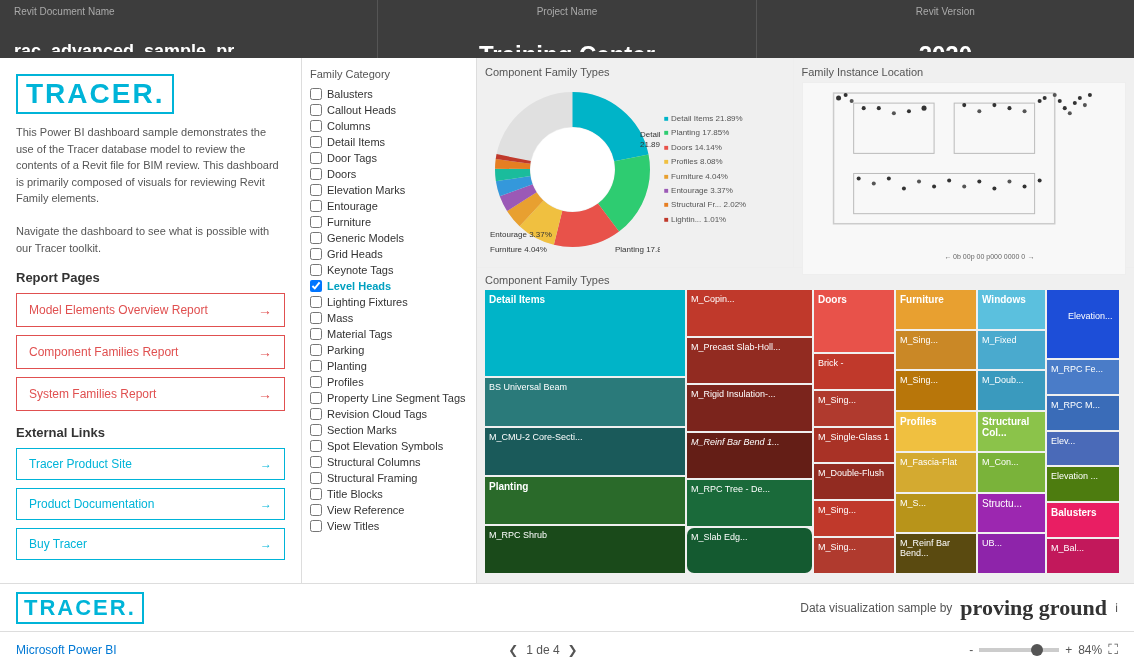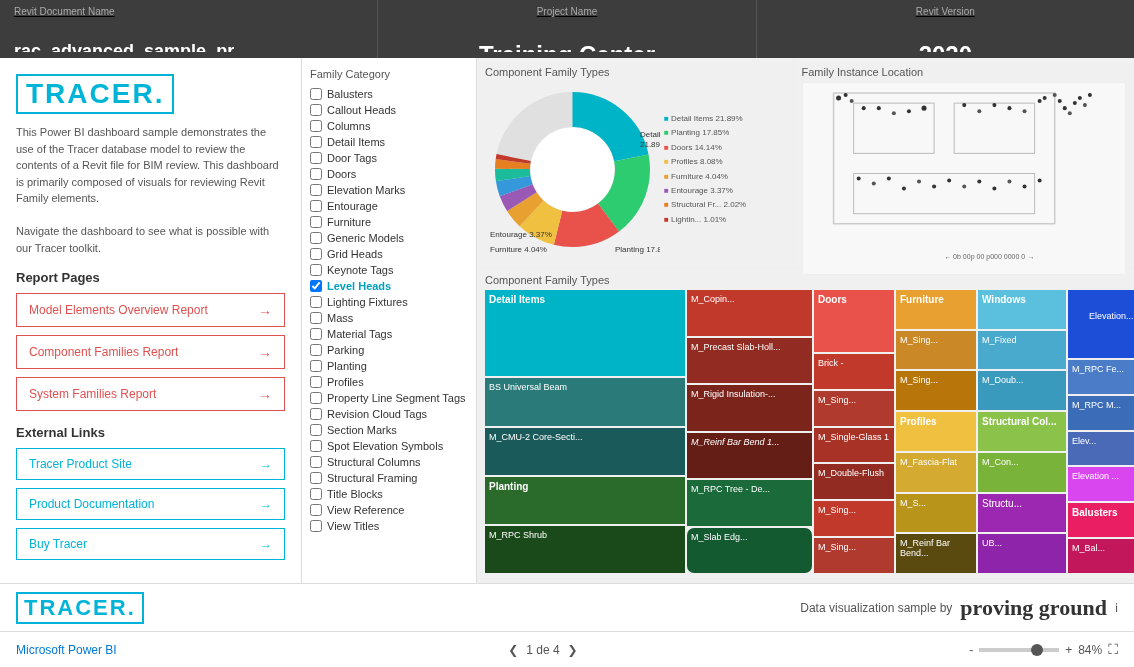--- a/index.html
+++ b/index.html
@@ -1,20 +1,20 @@
 <!DOCTYPE html>
 <html><head>
   <meta charset="utf-8">
   <style>
     * { box-sizing: border-box; margin: 0; padding: 0; }
     body { font-family: 'Segoe UI', Arial, sans-serif; background: #f0f0f0; width: 1134px; height: 667px; overflow: hidden; font-size: 12px; }
 
     
     .top-bar { display: flex; background: #3d3d3d; height: 58px; }
-    .top-bar-section { flex: 1; border-right: 1px solid #555; padding: 6px 14px; display: flex; flex-direction: column; justify-content: center; text-decoration: underline; }
+    .top-bar-section { flex: 1; border-right: 1px solid #555; padding: 6px 14px; display: flex; flex-direction: column; justify-content: center; }
     .top-bar-section:last-child { border-right: none; }
     .top-bar-label { color: #aaa; font-size: 10px; margin-bottom: 2px; }
     .top-bar-value { color: #fff; font-size: 18px; font-weight: 600; white-space: nowrap; overflow: hidden; text-overflow: ellipsis; margin-top: 22px; }
     .top-bar-value.large { font-size: 24px; font-weight: 700; }
 
     
     .main-layout { display: flex; height: calc(667px - 58px - 48px - 36px); }
 
     
     .sidebar { width: 302px; background: #fff; border-right: 1px solid #ddd; padding: 16px; overflow-y: auto; flex-shrink: 0; }
@@ -371,36 +371,36 @@
         <div style="display:flex; flex-direction:column; gap:2px; width:80px; flex-shrink:0;">
           <div style="background:#e8a030; color:#fff; padding:4px; font-size:10px; font-weight:700; flex:1;">Furniture</div>
           <div style="background:#ca8826; color:#fff; padding:4px; font-size:9px; flex:1;">M_Sing...</div>
           <div style="background:#b8760a; color:#fff; padding:4px; font-size:9px; flex:1;">M_Sing...</div>
           <div style="background:#f0c040; color:#fff; padding:4px; font-size:10px; font-weight:700; flex:1;">Profiles</div>
           <div style="background:#d4aa30; color:#fff; padding:4px; font-size:9px; flex:1;">M_Fascia-Flat</div>
           <div style="background:#b8941a; color:#fff; padding:4px; font-size:9px; flex:1;">M_S...</div>
           <div style="background:#5a4a10; color:#fff; padding:4px; font-size:9px; flex:1;">M_Reinf Bar Bend...</div>
         </div>
 
-        <div style="display:flex; flex-direction:column; gap:2px; width:88px; flex-shrink:0;">
+        <div style="display:flex; flex-direction:column; gap:2px; width:67px; flex-shrink:0;">
           <div style="background:#5bc0de; color:#fff; padding:4px; font-size:10px; font-weight:700; flex:1;">Windows</div>
           <div style="background:#4aaace; color:#fff; padding:4px; font-size:9px; flex:1;">M_Fixed</div>
           <div style="background:#3a9abe; color:#fff; padding:4px; font-size:9px; flex:1;">M_Doub...</div>
           <div style="background:#8BC34A; color:#fff; padding:4px; font-size:10px; font-weight:700; flex:1;">Structural Col...</div>
           <div style="background:#7ab33a; color:#fff; padding:4px; font-size:9px; flex:1;">M_Con...</div>
           <div style="background:#9C27B0; color:#fff; padding:4px; font-size:10px; flex:1;">Structu...</div>
           <div style="background:#8e24aa; color:#fff; padding:4px; font-size:9px; flex:1;">UB...</div>
         </div>
 
         <div style="display:flex; flex-direction:column; gap:2px; width:72px; flex-shrink:0;">
           <div style="background:#1d4ed8; color:#fff; padding:21px; font-size:9px; flex:1;">Elevation...</div>
           <div style="background:#4a7cc8; color:#fff; padding:4px; font-size:9px; flex:1;">M_RPC Fe...</div>
           <div style="background:#3a6cb8; color:#fff; padding:4px; font-size:9px; flex:1;">M_RPC M...</div>
           <div style="background:#4a6ab8; color:#fff; padding:4px; font-size:9px; flex:1;">Elev...</div>
-          <div style="background:#d946ef; color:#fff; padding:4px; font-size:9px; flex:1;">Elevation ...</div>
+          <div style="background:#4d7c0f; color:#fff; padding:4px; font-size:9px; flex:1;">Elevation ...</div>
           <div style="background:#e91e63; color:#fff; padding:4px; font-size:10px; font-weight:700; flex:1;">Balusters</div>
           <div style="background:#c2185b; color:#fff; padding:4px; font-size:9px; flex:1;">M_Bal...</div>
         </div>
 
       </div>
     </div>
   </div>
 
 </div>
 

